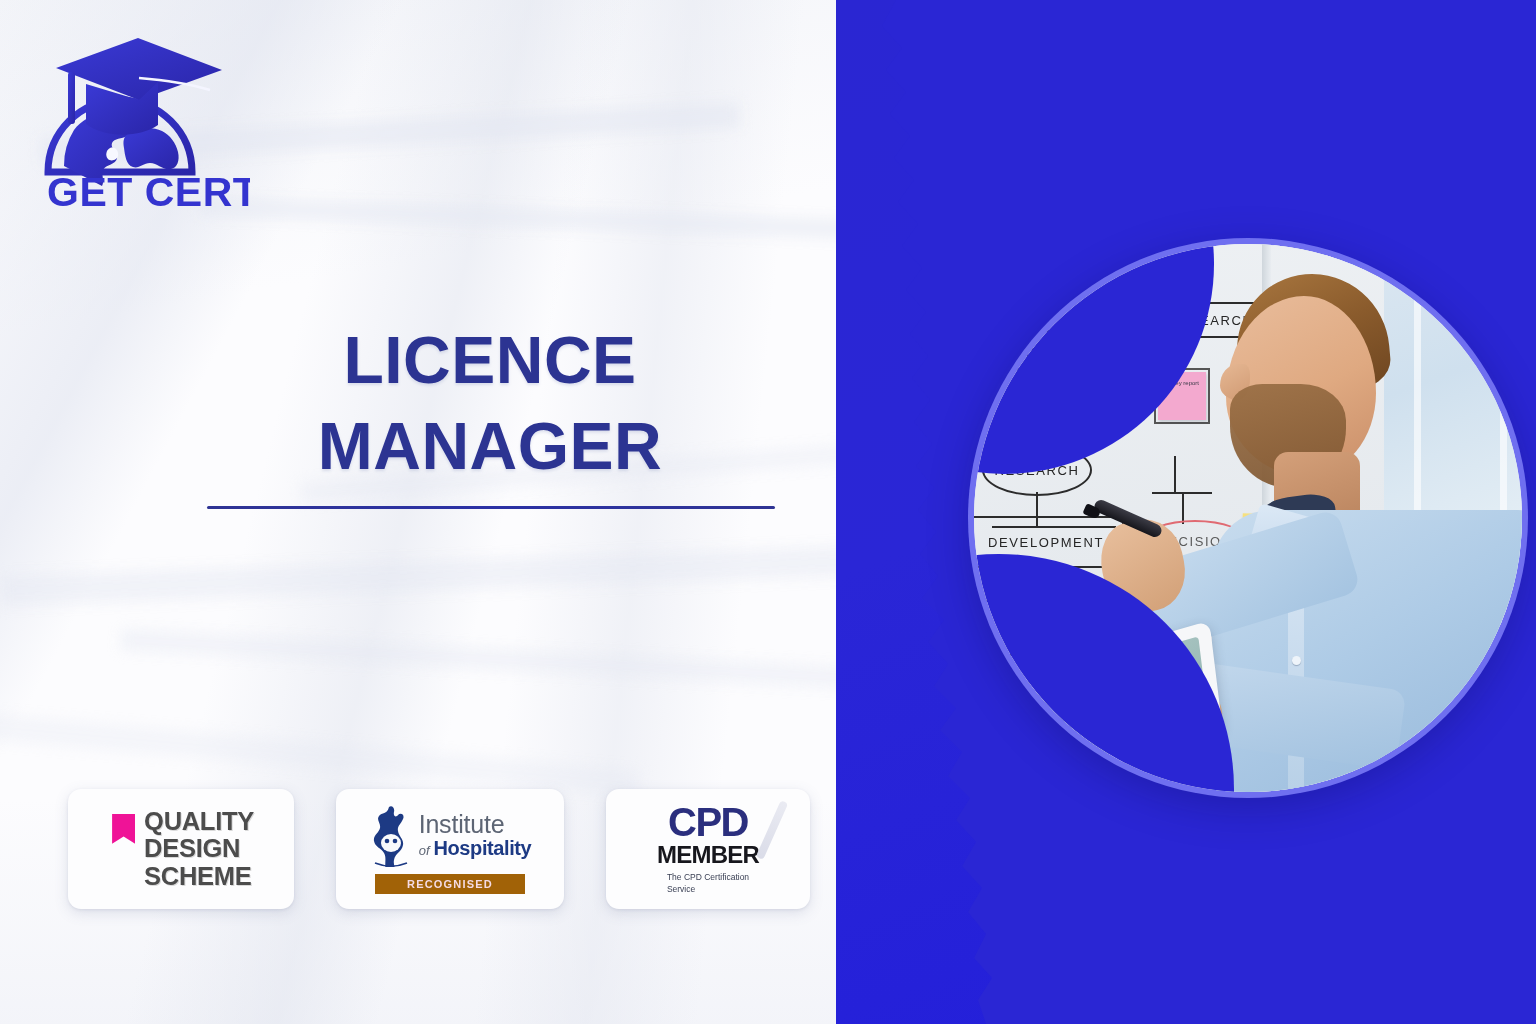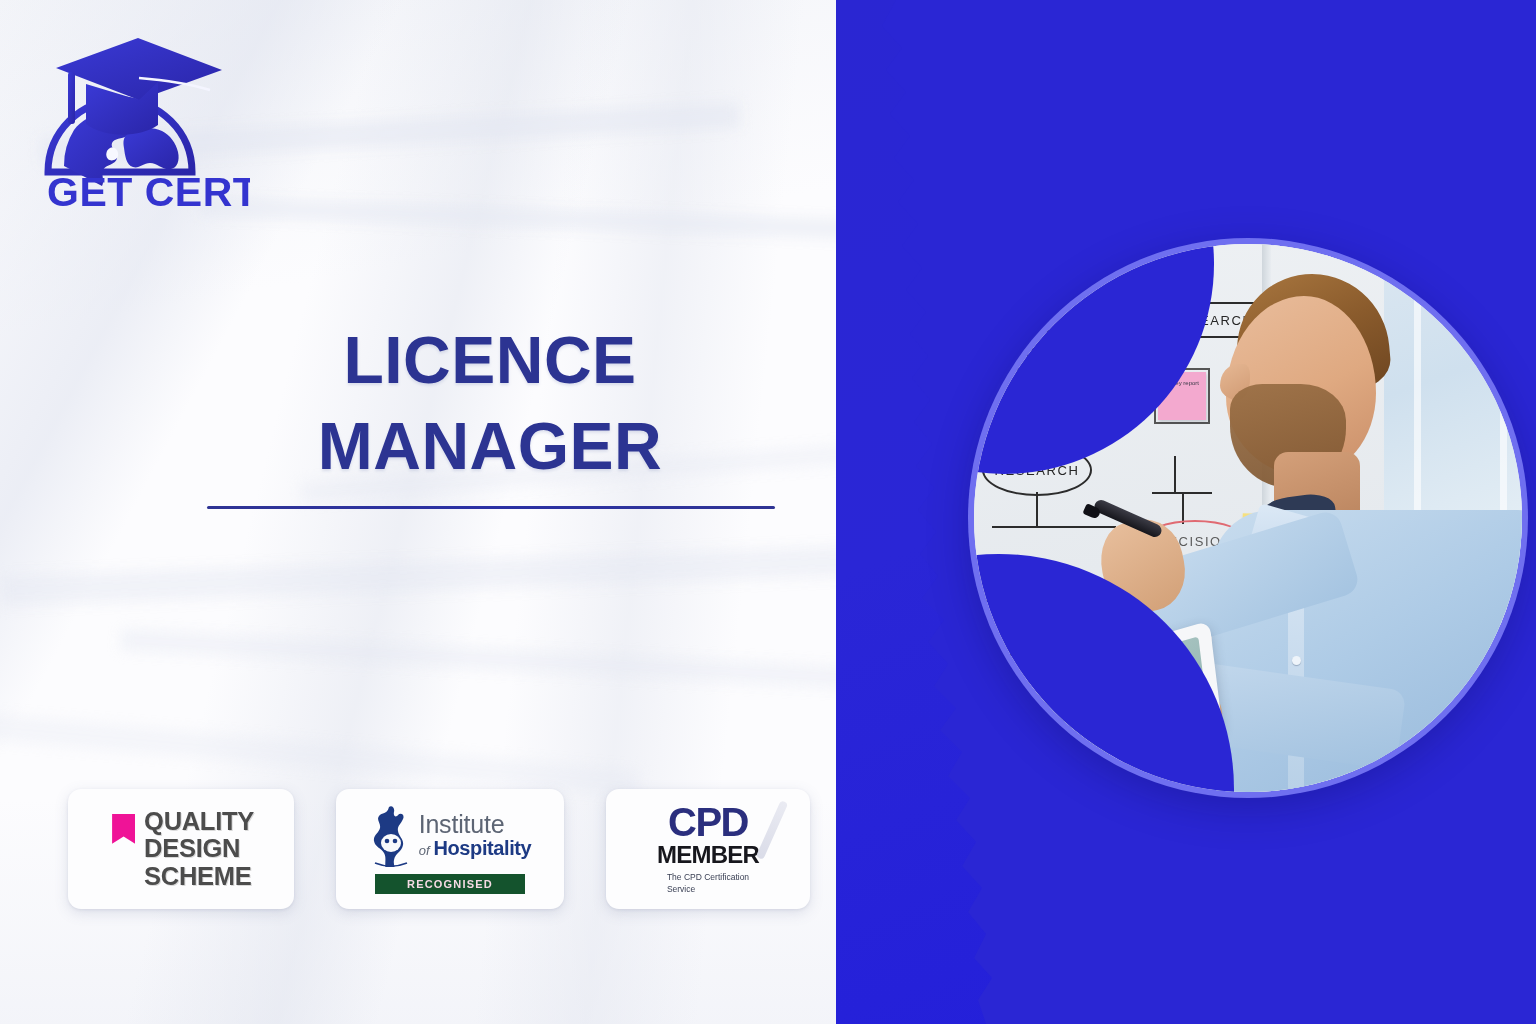--- a/index.html
+++ b/index.html
@@ -96,21 +96,21 @@
   .ioh-inner{ display:flex; flex-direction:column; align-items:center; width:100%; padding:0 10px; }
   .ioh-top{ display:flex; align-items:center; gap:7px; }
   .ioh-mark{ width:43px; height:62px; flex:0 0 auto; }
   .ioh-mark svg{ width:100%; height:100%; display:block; }
   .ioh-words{ display:block; }
   .ioh-l1{ font-size:25px; color:#5d6574; line-height:1; font-family:"Liberation Sans", sans-serif; letter-spacing:-.2px;}
   .ioh-l2{ display:flex; align-items:baseline; gap:4px; }
   .ioh-of{ font-size:13px; color:#5d6574; font-style:italic; }
   .ioh-hosp{ font-size:20px; font-weight:bold; color:#1d3a84; letter-spacing:-.4px; }
   .ioh-band{
-    margin-top:7px; background:#14532d; width:150px; height:20px;
+    margin-top:7px; background:#a16207; width:150px; height:20px;
     display:flex; align-items:center; justify-content:center;
     font-size:11px; font-weight:bold; color:#f5dbe4; letter-spacing:1.2px;
     filter:blur(.5px);
   }
 
   
   .cpd-inner{ display:flex; flex-direction:column; align-items:center; position:relative; width:100%; }
   .cpd-title{ font-size:40px; font-weight:bold; color:#2b2f7e; letter-spacing:-1.5px; line-height:.95; }
   .cpd-sub{ font-size:24px; font-weight:bold; color:#17171d; letter-spacing:-.8px; line-height:1.05; margin-top:1px;}
   .cpd-fine{ font-size:8.5px; color:#3b4155; text-align:left; line-height:1.35; margin-top:5px; filter:blur(.45px); }
@@ -413,20 +413,21 @@
         <div class="dg-line" style="left:132px; top:358px; width:2px;  height:44px;"></div>
         <div class="dg-line" style="left:200px; top:212px; width:2px;  height:36px;"></div>
         <div class="dg-line" style="left:178px; top:248px; width:60px; height:2px;"></div>
         <div class="dg-line" style="left:208px; top:250px; width:2px;  height:30px;"></div>
         <div class="dg-line" style="left:178px; top:100px; width:2px;  height:34px;"></div>
 
         <div class="dg-box" style="left:108px; top:62px;  width:58px; height:30px;">TOP</div>
         <div class="dg-box" style="left:184px; top:58px;  width:106px;height:36px;">RESEARCH</div>
         <div class="dg-oval" style="left:24px;  top:86px;  width:92px; height:44px;">IDEA</div>
         <div class="dg-oval" style="left:8px;   top:200px; width:110px;height:52px;">RESEARCH</div>
+        <div class="dg-box" style="left:-6px;  top:272px; width:156px;height:52px;">DEVELOPMENT</div>
         <div class="dg-box" style="left:6px;   top:356px; width:118px;height:56px; line-height:1.35;">PRODUCT DESIGN</div>
         <div class="dg-oval red" style="left:168px; top:276px; width:106px;height:42px; color:#5a5a5a;">DECISION</div>
         <div class="dg-box" style="left:28px;  top:438px; width:118px;height:46px; opacity:.85;">MARKET</div>
 
         <div class="note y" style="left:144px; top:62px;  width:46px; height:46px; transform:rotate(-3deg);">brainstorm ideas</div>
         <div class="note-frame" style="left:88px; top:122px; width:56px; height:56px;"></div>
         <div class="note c" style="left:92px;  top:126px; width:48px; height:48px;">analysis &amp; data</div>
         <div class="note-frame" style="left:180px; top:124px; width:56px; height:56px;"></div>
         <div class="note p" style="left:184px; top:128px; width:48px; height:48px;">survey report</div>
         <div class="note y" style="left:268px; top:270px; width:44px; height:44px; transform:rotate(2deg);">budget &amp; timeline</div>

